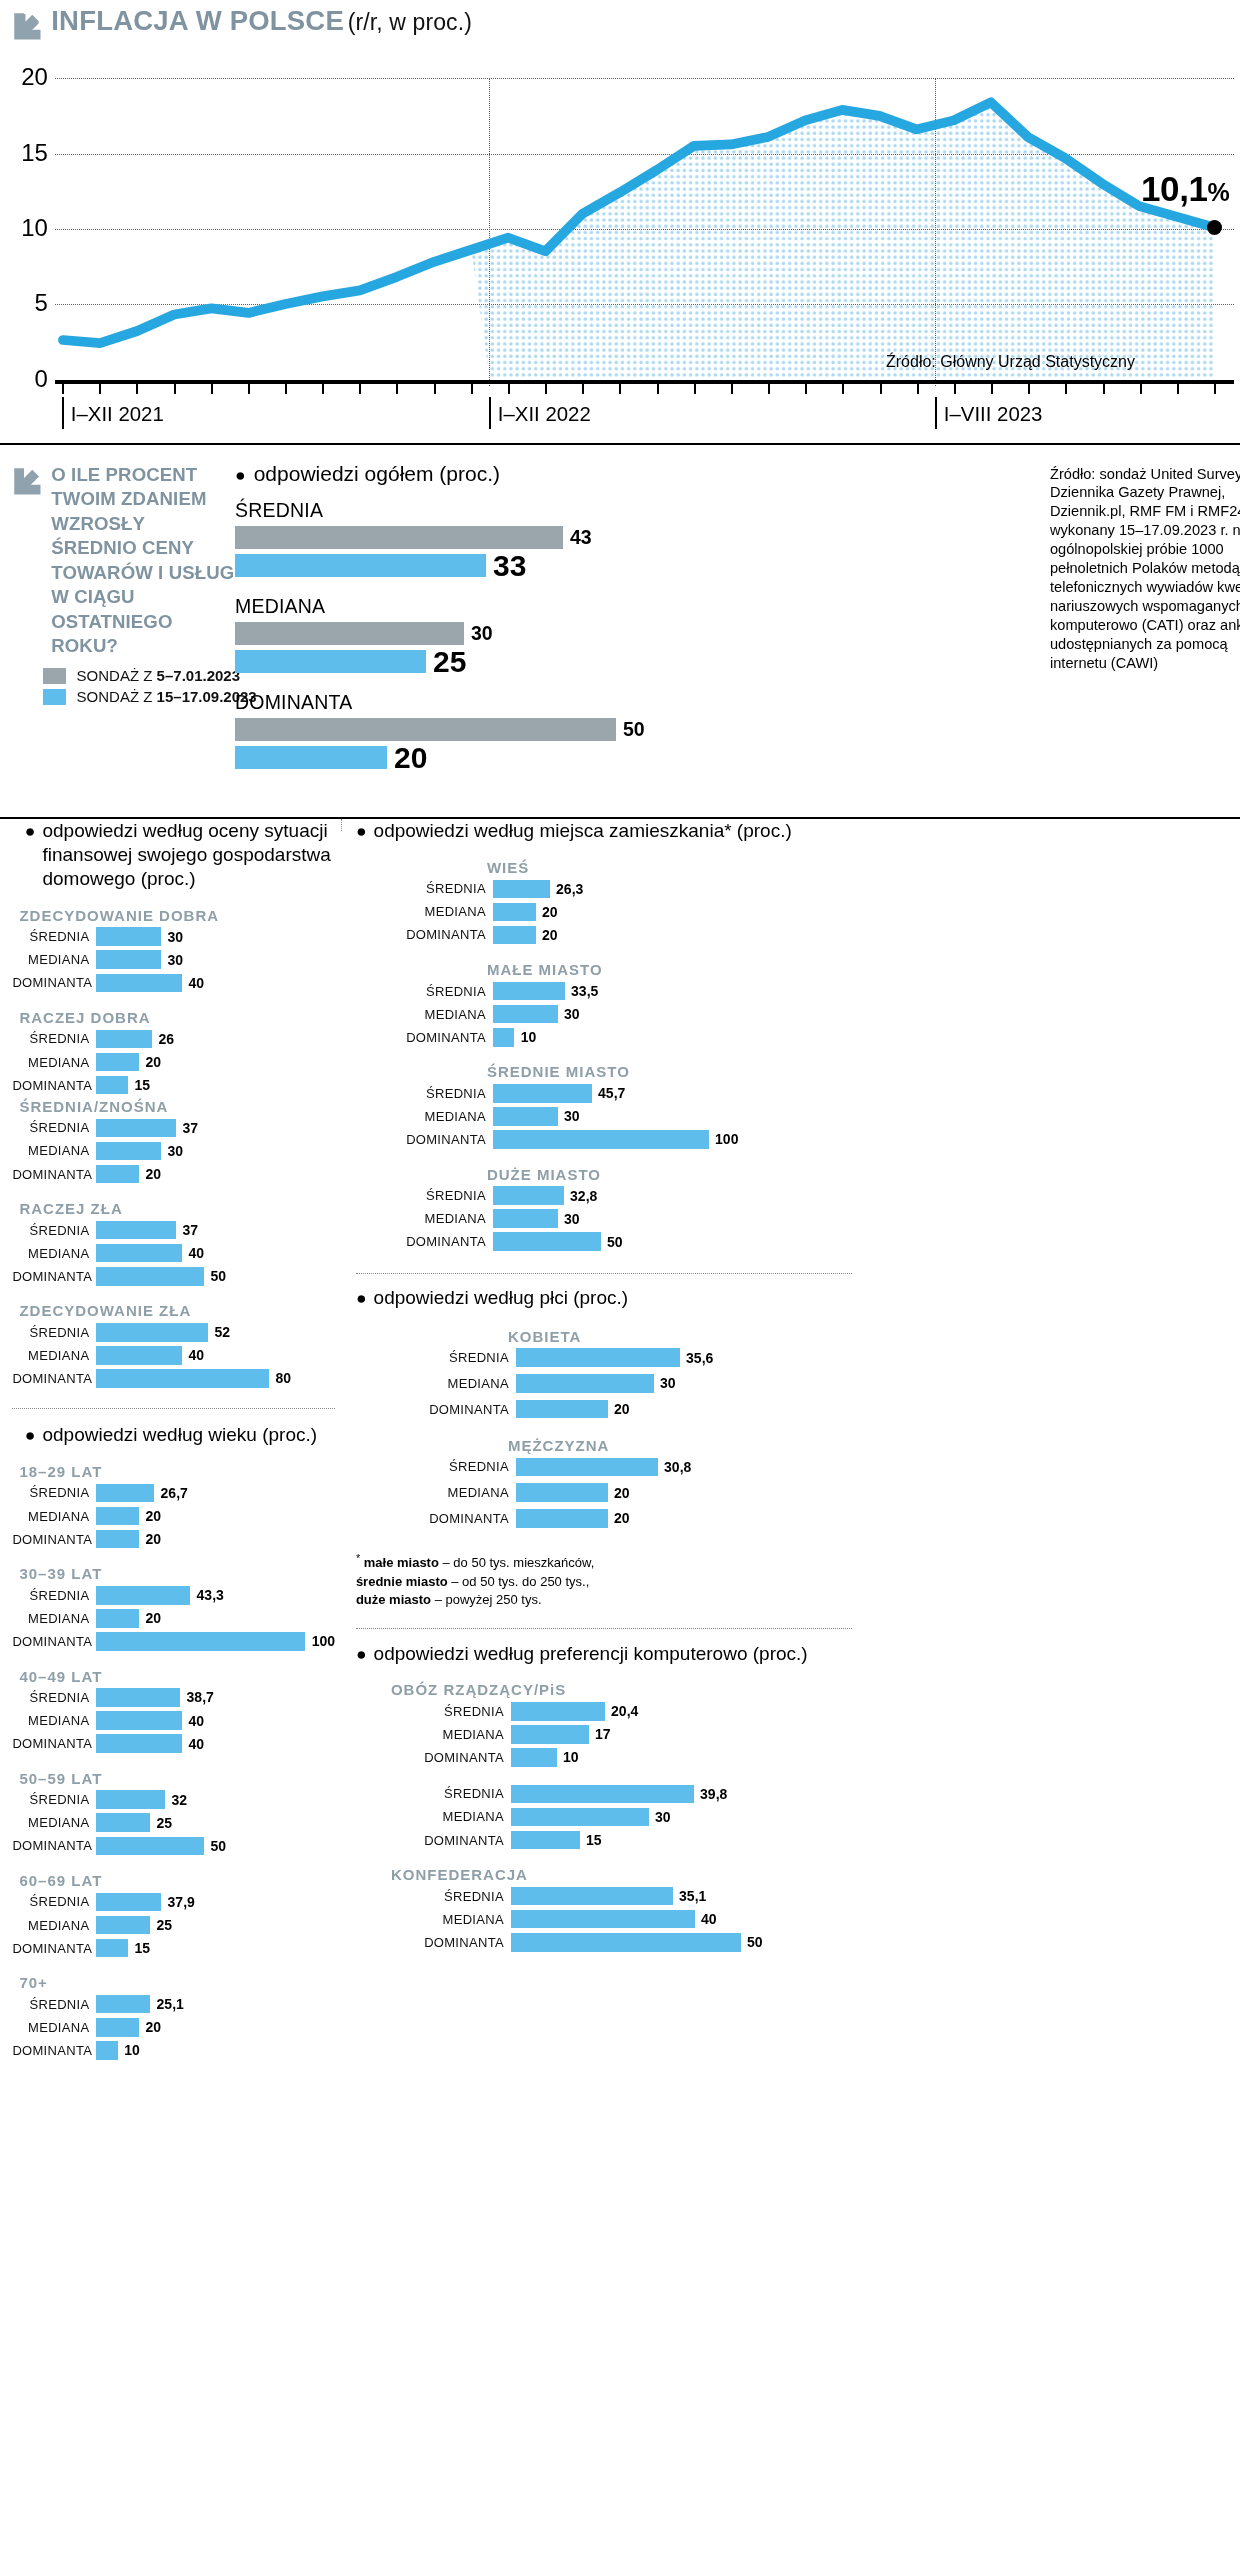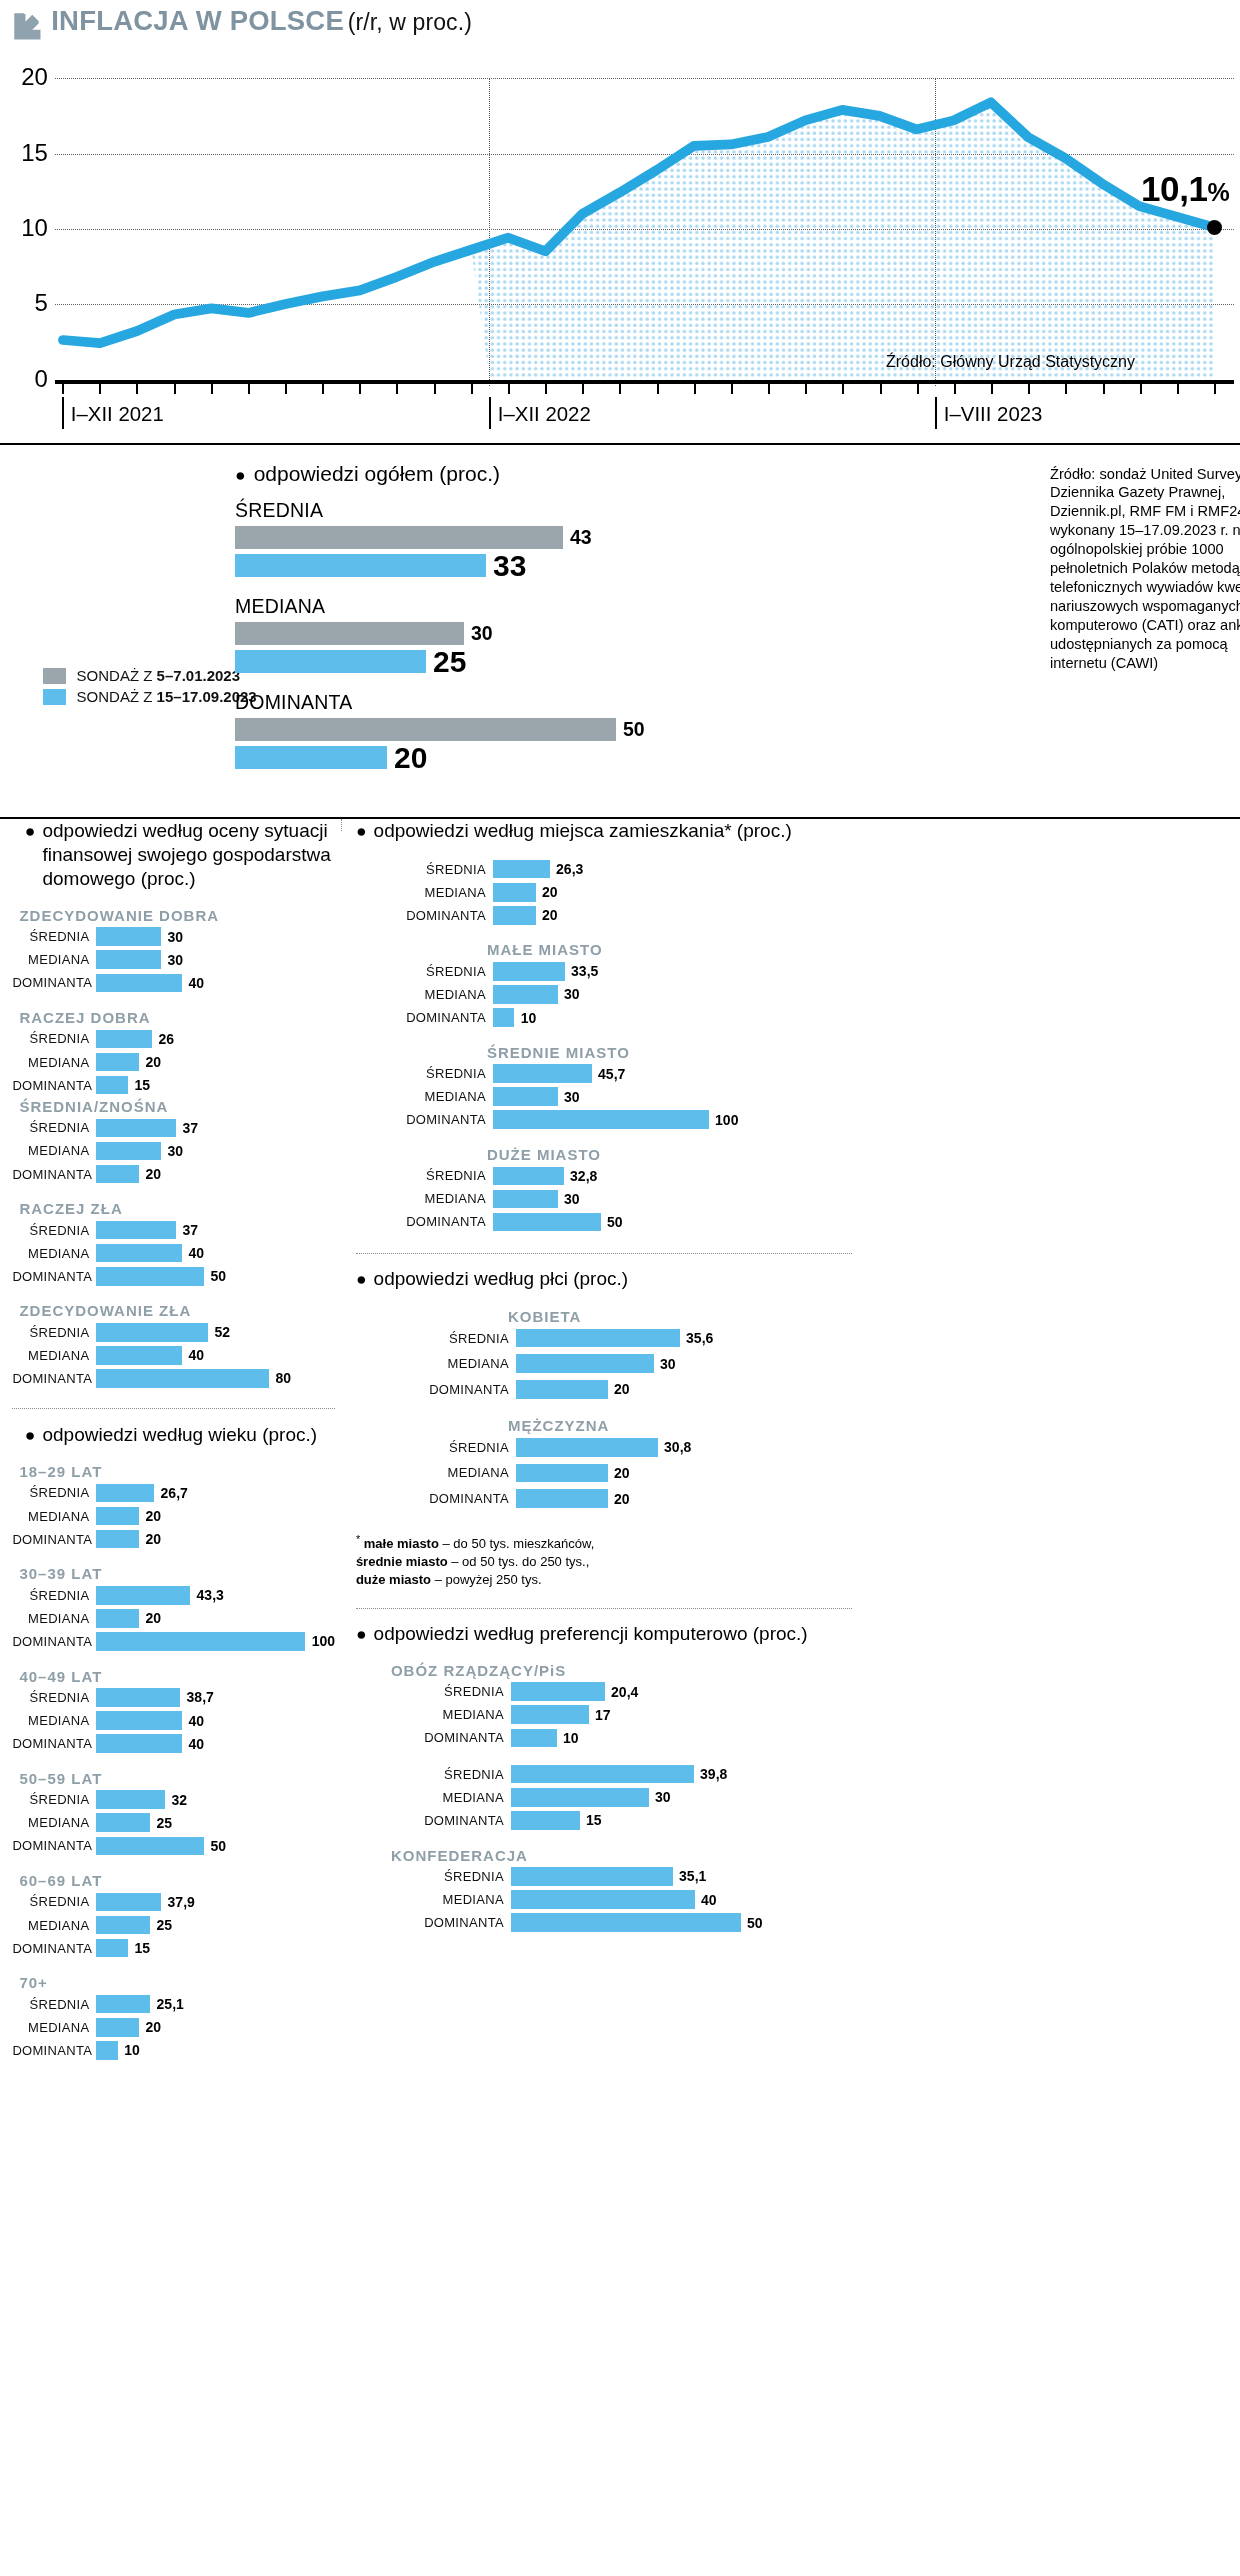--- a/index.html
+++ b/index.html
@@ -208,20 +208,28 @@
         <div class="xlabel" style="left:489px; top:340px;"><span class="bar-sep"></span>I–XII 2022</div>
         <div class="xlabel" style="left:935px; top:340px;"><span class="bar-sep"></span>I–VIII 2023</div>
       </div>
   </div>
 </section>
 
 <div class="rule" style="margin:0 0 0 0;"></div>
 
 <section id="sec-question">
 
+  <div class="q-left">
+    <div class="q-head">
+      <svg class="arrow-icon" viewBox="0 0 40 40">
+        <path d="M3 3 h13 v13 l11 -11 l9 9 l-11 11 h13 v13 h-35 z" fill="#8fa2ad"></path>
+      </svg>
+      <div class="q-title">O ILE PROCENT TWOIM ZDANIEM WZROSŁY ŚREDNIO CENY TOWARÓW I USŁUG W CIĄGU OSTATNIEGO ROKU?</div>
+    </div>
+  </div>
 
   <div class="legend">
     <div class="legend-row">
       <span class="sw" style="background:#9aa6ac"></span>
       <span class="legend-txt"><span>SONDAŻ Z </span><b>5–7.01.2023</b></span>
     </div>
     <div class="legend-row">
       <span class="sw" style="background:#5fbdeb"></span>
       <span class="legend-txt"><span>SONDAŻ Z </span><b>15–17.09.2023</b></span>
     </div>
@@ -493,20 +501,21 @@
       </div>
   </div>
 
   <div class="col-right" style="padding-left:8.9px;">
     <div class="sec-head">
       <span class="dot">●</span>
       <span style="display:inline-block;max-width:532px;">odpowiedzi według miejsca zamieszkania* (proc.)</span>
     </div>
     <div id="residence-groups" style="margin-top:12.4px;">
         <div class="grp" style="margin-top:16px">
+      <div class="grp-title" style="margin-left:131px">WIEŚ</div>
           <div class="brow" style="margin-bottom:2.7px">
         <div class="brow-lab" style="width:137px">ŚREDNIA</div>
         <div class="brow-bar" style="width:57px"></div>
         <div class="brow-val">26,3</div>
       </div>
           <div class="brow" style="margin-bottom:2.7px">
         <div class="brow-lab" style="width:137px">MEDIANA</div>
         <div class="brow-bar" style="width:43px"></div>
         <div class="brow-val">20</div>
       </div>

